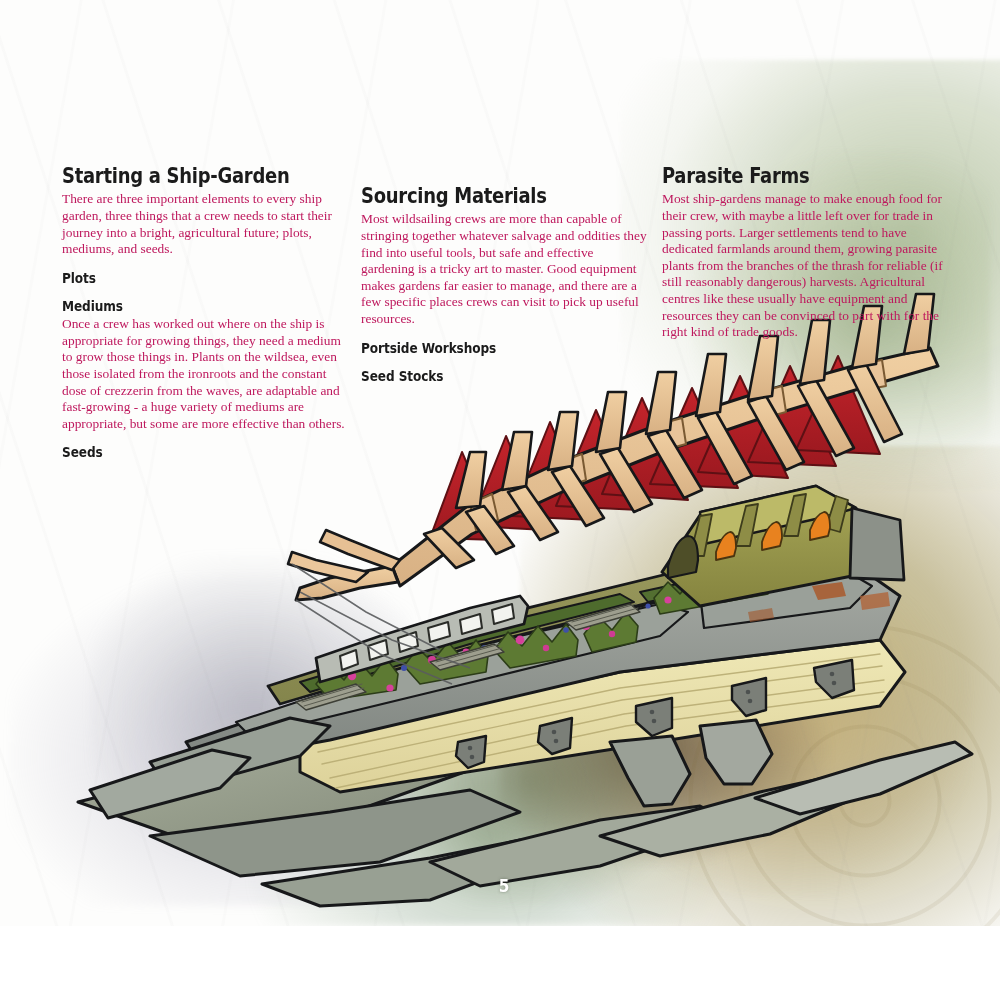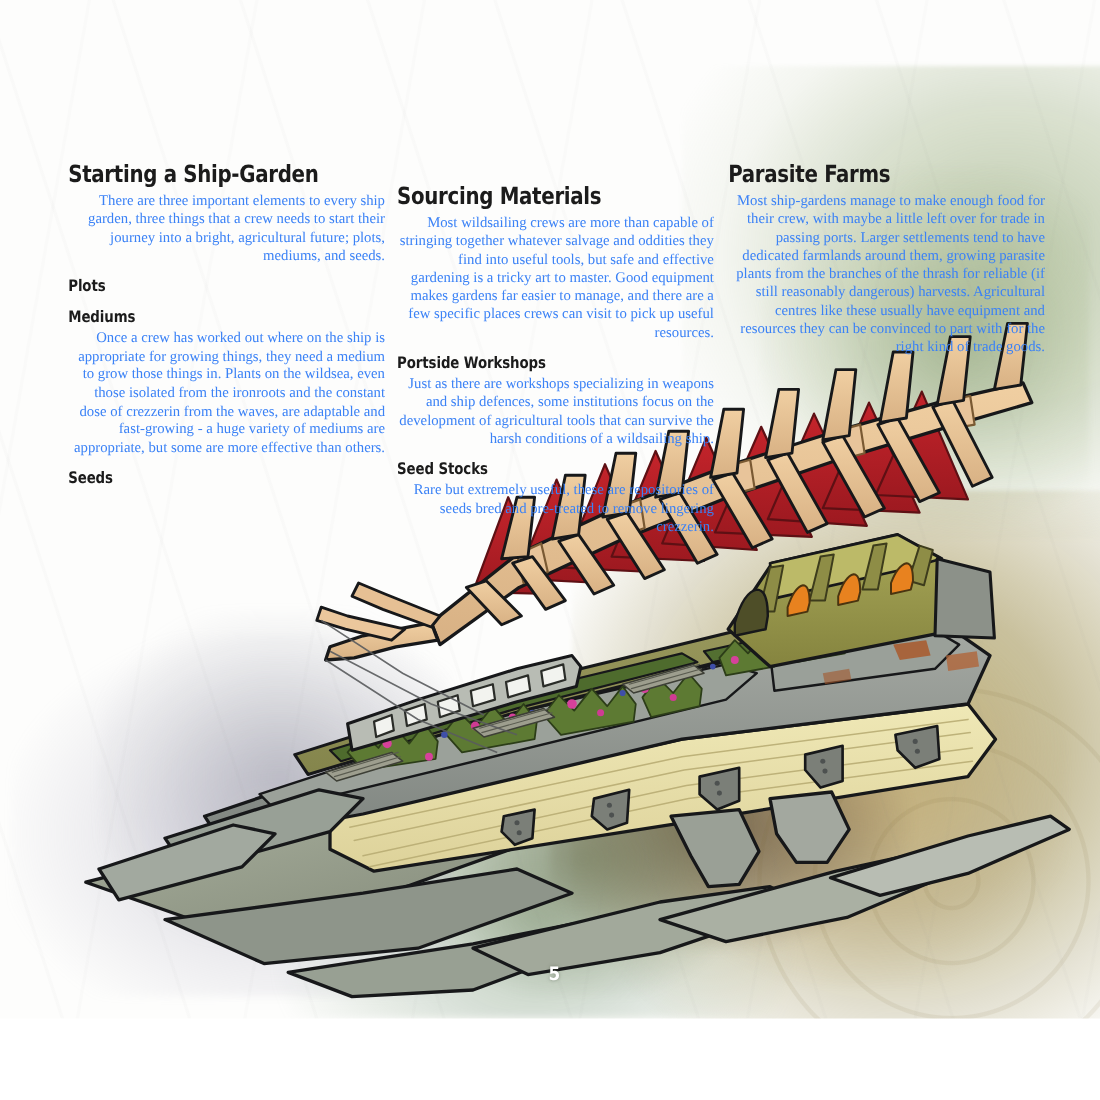--- a/index.html
+++ b/index.html
@@ -46,34 +46,34 @@
   .streaks{position:absolute;inset:0;opacity:.5;
       background:repeating-linear-gradient(72deg, rgba(0,0,0,0) 0px, rgba(0,0,0,0) 52px, rgba(120,120,120,.055) 53px, rgba(120,120,120,.055) 55px, rgba(0,0,0,0) 56px, rgba(0,0,0,0) 110px);}
   .streaks2{position:absolute;inset:0;opacity:.45;
       background:repeating-linear-gradient(100deg, rgba(0,0,0,0) 0px, rgba(0,0,0,0) 78px, rgba(120,120,120,.05) 79px, rgba(120,120,120,.05) 81px, rgba(0,0,0,0) 82px, rgba(0,0,0,0) 150px);}
   
   #arcs{position:absolute;right:-80px;bottom:-90px;width:430px;height:430px;border-radius:50%;
       background:repeating-radial-gradient(circle at 50% 50%, rgba(120,100,50,0) 0px, rgba(120,100,50,0) 22px, rgba(120,100,50,.12) 23px, rgba(120,100,50,.12) 26px, rgba(120,100,50,0) 27px, rgba(120,100,50,0) 50px);
       opacity:.75;}
 
   
-  #cols{position:absolute;left:0;top:0;width:1000px;height:926px;}
+  #cols{position:absolute;left:0;top:17px;width:1000px;height:926px;}
   .col{position:absolute;top:148px;}
   #col1{left:62px;width:288px;}
   #col2{left:361px;width:288px;margin-top:20px;}
   #col3{left:662px;width:288px;}
 
   h1.head{font-family:"DejaVu Sans Condensed","Liberation Sans Narrow","Liberation Sans",sans-serif;
       font-weight:800;font-size:21.5px;line-height:1.04;color:#1b1b1b;margin:0 0 4px 0;
       letter-spacing:-.3px;transform:scaleX(.93);transform-origin:left center;}
   h2.sub{font-family:"DejaVu Sans Condensed","Liberation Sans Narrow","Liberation Sans",sans-serif;
       font-weight:800;font-size:14.5px;line-height:1.05;color:#1b1b1b;margin:13px 0 2px 0;
       letter-spacing:-.1px;transform:scaleX(.93);transform-origin:left center;}
   p.body{font-family:"Liberation Serif","DejaVu Serif",serif;font-size:13.4px;line-height:16.6px;
-      color:#3b82f6;margin:0;text-align:right;}
+      color:#be185d;margin:0;text-align:left;}
 
   
   #art{position:absolute;left:0;top:0;width:1000px;height:926px;pointer-events:none;}
 
   
   #pageno{position:absolute;left:493px;top:876px;width:22px;text-align:center;
       font-family:"DejaVu Sans Condensed","Liberation Sans",sans-serif;font-weight:800;
       font-size:17px;color:#ffffff;text-shadow:0 0 3px rgba(70,80,60,.55);}
 </style>
 </head>
@@ -328,24 +328,22 @@
         <p class="body">Once a crew has worked out where on the ship is appropriate for growing things, they need a medium to grow those things in. Plants on the wildsea, even those isolated from the ironroots and the constant dose of crezzerin from the waves, are adaptable and fast-growing - a huge variety of mediums are appropriate, but some are more effective than others.</p>
 
         <h2 class="sub">Seeds</h2>
       </div>
 
       <div class="col" id="col2">
         <h1 class="head">Sourcing Materials</h1>
         <p class="body">Most wildsailing crews are more than capable of stringing together whatever salvage and oddities they find into useful tools, but safe and effective gardening is a tricky art to master. Good equipment makes gardens far easier to manage, and there are a few specific places crews can visit to pick up useful resources.</p>
 
         <h2 class="sub">Portside Workshops</h2>
-        <p class="body">Just as there are workshops specializing in weapons and ship defences, some institutions focus on the development of agricultural tools that can survive the harsh conditions of a wildsailing ship.</p>
 
         <h2 class="sub">Seed Stocks</h2>
-        <p class="body">Rare but extremely useful, these are repositories of seeds bred and pre-treated to remove lingering crezzerin.</p>
       </div>
 
       <div class="col" id="col3">
         <h1 class="head">Parasite Farms</h1>
         <p class="body">Most ship-gardens manage to make enough food for their crew, with maybe a little left over for trade in passing ports. Larger settlements tend to have dedicated farmlands around them, growing parasite plants from the branches of the thrash for reliable (if still reasonably dangerous) harvests. Agricultural centres like these usually have equipment and resources they can be convinced to part with for the right kind of trade goods.</p>
       </div>
 
     </div>
 
     <div id="pageno">5</div>

